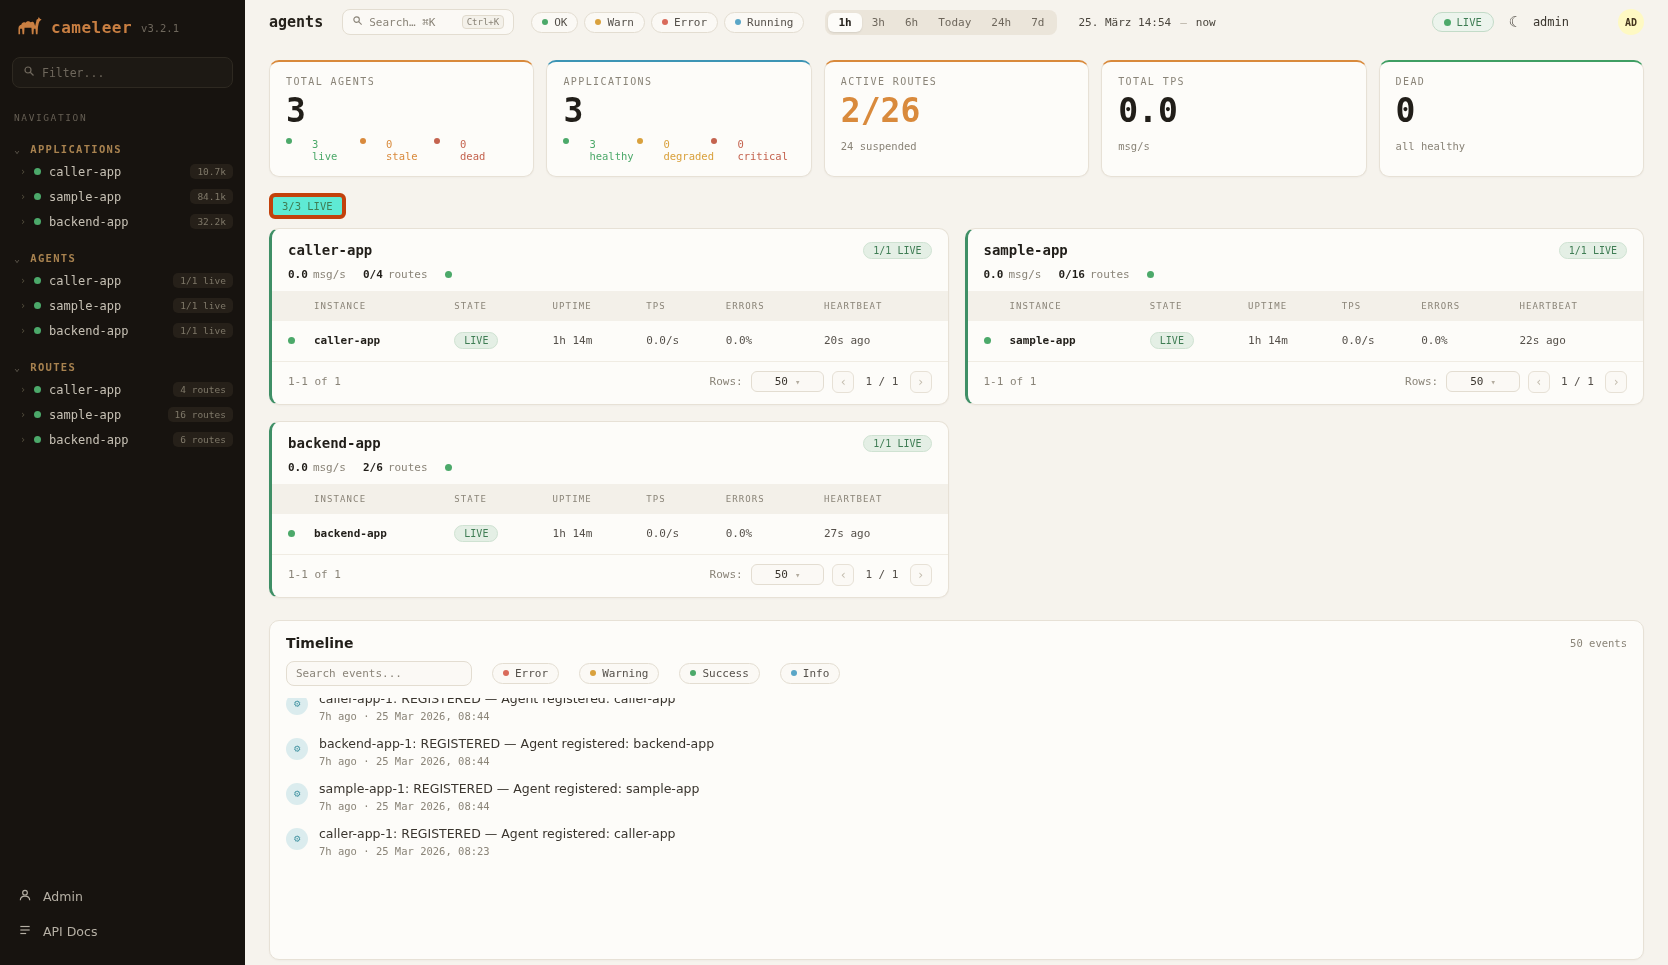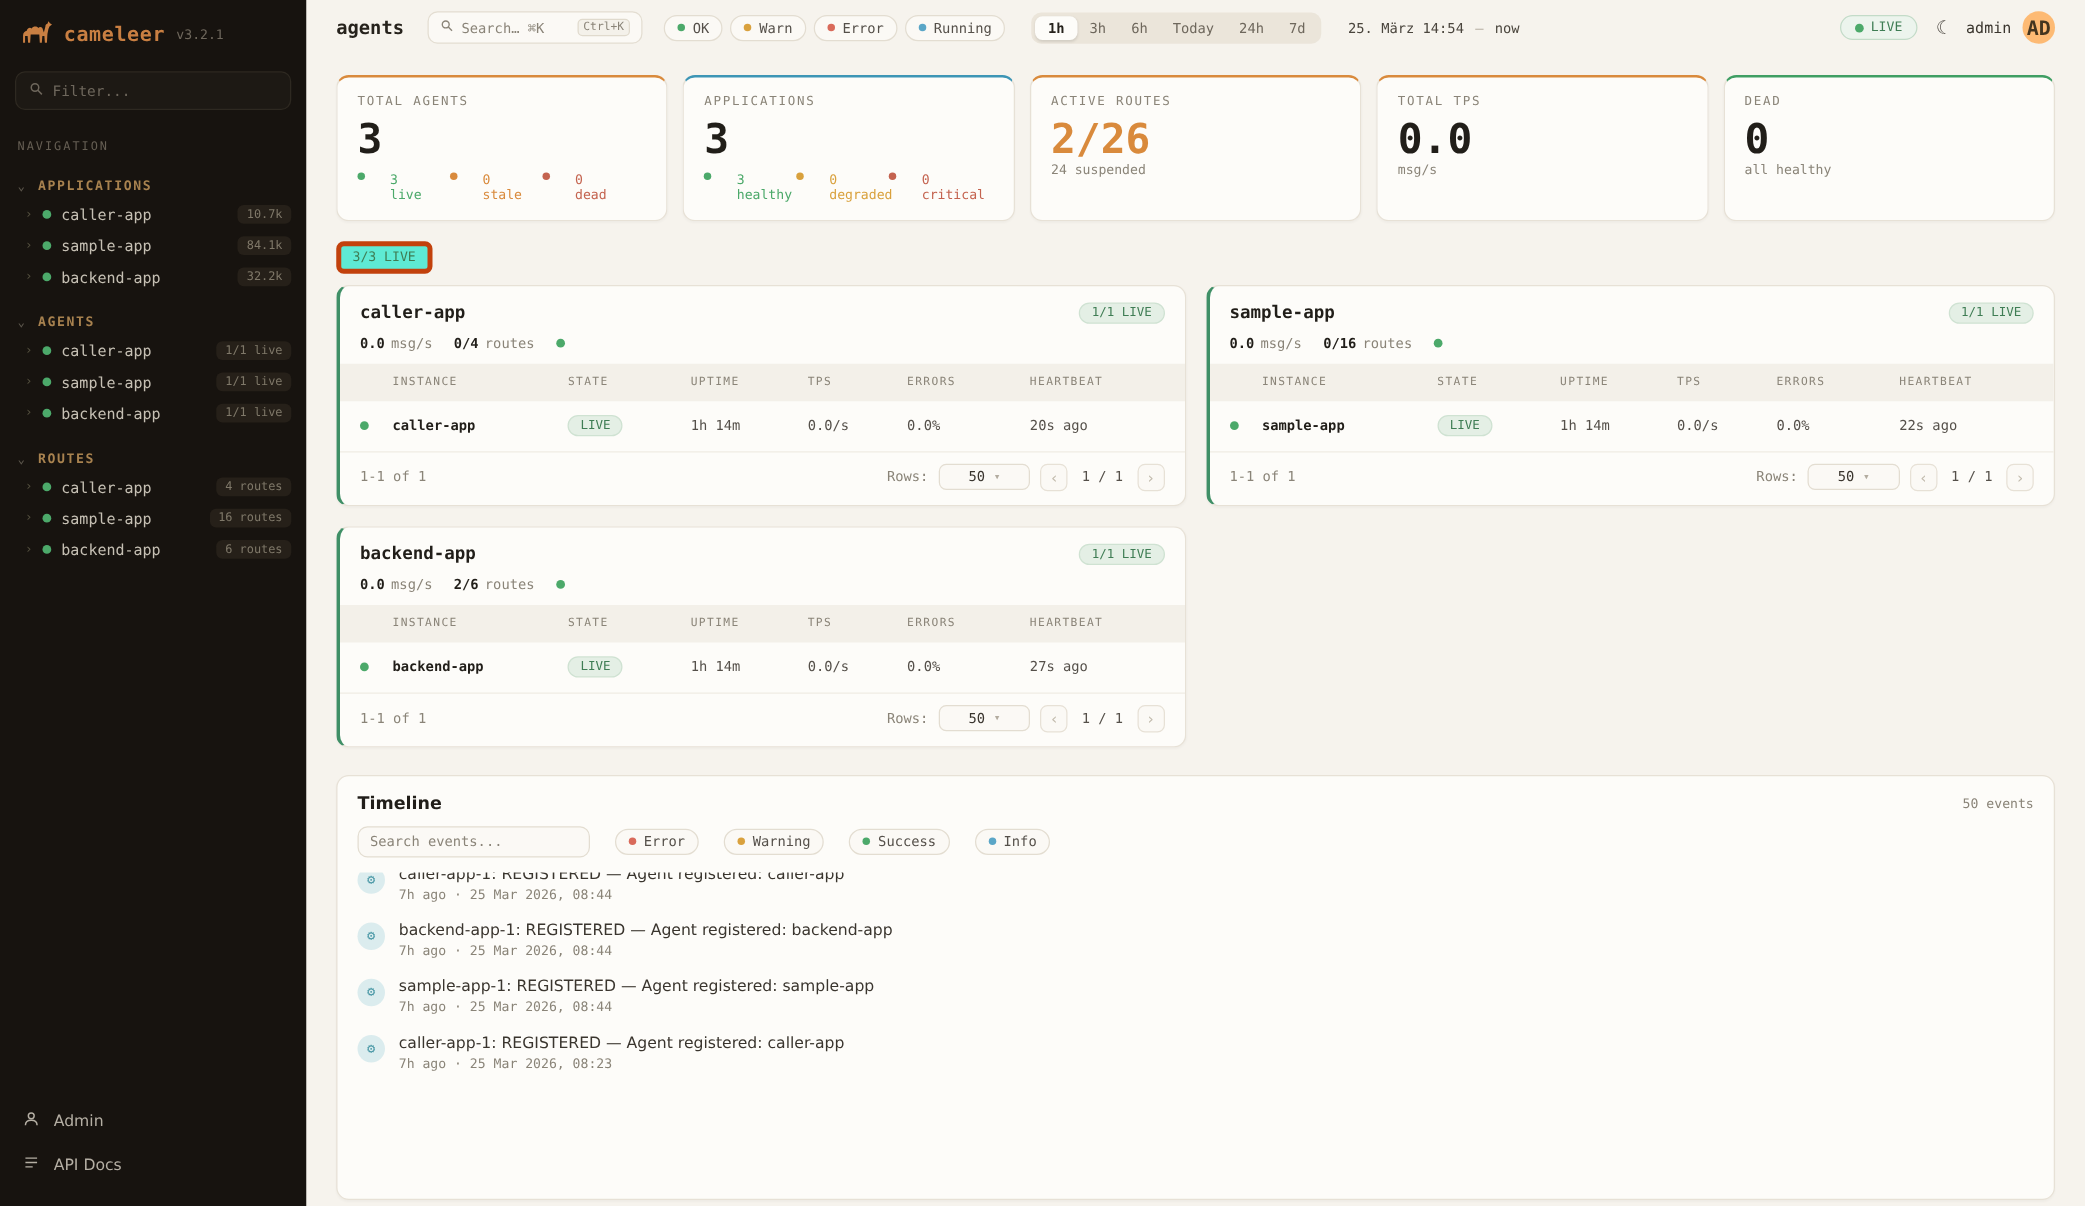--- a/index.html
+++ b/index.html
@@ -40,33 +40,33 @@
   .chip .dot { width:6px; height:6px; }
   .ranges { display:flex; align-items:center; background:#ebe5da; border-radius:8px; padding:3px; margin-left:12px; }
   .range-btn { padding:3px 10px; font-size:11px; color:#6e675c; border-radius:6px; cursor:pointer; }
   .range-btn.active { background:#fdfcf9; color:#26221c; font-weight:bold; box-shadow:0 1px 2px rgba(0,0,0,.1); }
   .datetime { display:flex; align-items:center; gap:9px; font-size:11px; color:#4a453d; margin-left:12px; white-space:nowrap; }
   .date-sep { color:#b3ac9f; }
   .spacer { flex:1; }
   .live-pill { display:flex; align-items:center; gap:6px; border:1px solid #c3dbc8; background:#ecf4ed; color:#3f7d54; font-size:10.5px; border-radius:14px; padding:3px 11px; cursor:pointer; }
   .moon { font-size:15px; color:#55504a; margin:0 6px; cursor:pointer; }
   .user-name { font-size:12px; color:#3a352e; }
-  .avatar { width:26px; height:26px; border-radius:50%; background:#fdba74; color:#44351f; font-size:16px; font-weight:bold; display:flex; align-items:center; justify-content:center; cursor:pointer; }
+  .avatar { width:26px; height:26px; border-radius:50%; background:#fef9c3; color:#44351f; font-size:10px; font-weight:bold; display:flex; align-items:center; justify-content:center; cursor:pointer;margin-left:40px; }
 
   .content { flex:1; overflow:hidden; padding:16px 24px 0; }
 
   
   .stats-grid { display:grid; grid-template-columns:repeat(5,1fr); gap:12px; }
   .stat-card { background:#fdfcf9; border:1px solid #e7e1d6; border-top:2px solid #d98a3c; border-radius:10px; padding:14px 16px; min-height:110px; box-shadow:0 1px 2px rgba(0,0,0,.03); }
   .stat-label { font-size:10px; letter-spacing:1.4px; color:#8a8478; }
   .stat-value { font-size:33px; font-weight:bold; color:#211e19; margin-top:5px; line-height:1.15; }
   .stat-subs { display:flex; gap:12px; margin-top:8px; flex-wrap:wrap; font-size:10.5px; }
   .stat-sub { display:flex; align-items:flex-start; gap:20px; max-width:62px; }
   .stat-sub .dot { width:6px; height:6px; }
-  .stat-sub-plain { font-size:10.5px; color:#8a8478; }
+  .stat-sub-plain { margin-top:10px; font-size:10.5px; color:#8a8478; }
 
   .live-summary { display:inline-flex; align-items:center; margin:16px 0 9px; border:4px solid #c2410c; background:#5eead4; color:#3f7d54; font-size:10.5px; padding:3px 9px; border-radius:6px; }
 
   
   .apps-grid { display:grid; grid-template-columns:1fr 1fr; gap:16px; align-items:start; }
   .app-card { background:#fdfcf9; border:1px solid #e7e1d6; border-left:3px solid #3f8f66; border-radius:10px; overflow:hidden; box-shadow:0 1px 2px rgba(0,0,0,.03); }
   .app-card-header { display:flex; align-items:center; justify-content:space-between; padding:13px 16px 9px; }
   .app-name { font-size:14px; font-weight:bold; color:#211e19; }
   .green-pill { display:inline-flex; align-items:center; background:#e4efe5; border:1px solid #cfe2d2; color:#3f7d54; font-size:10px; padding:2px 9px; border-radius:12px; white-space:nowrap; }
   .app-stats { display:flex; align-items:center; gap:7px; padding:0 16px 10px; font-size:11px; color:#211e19; }

